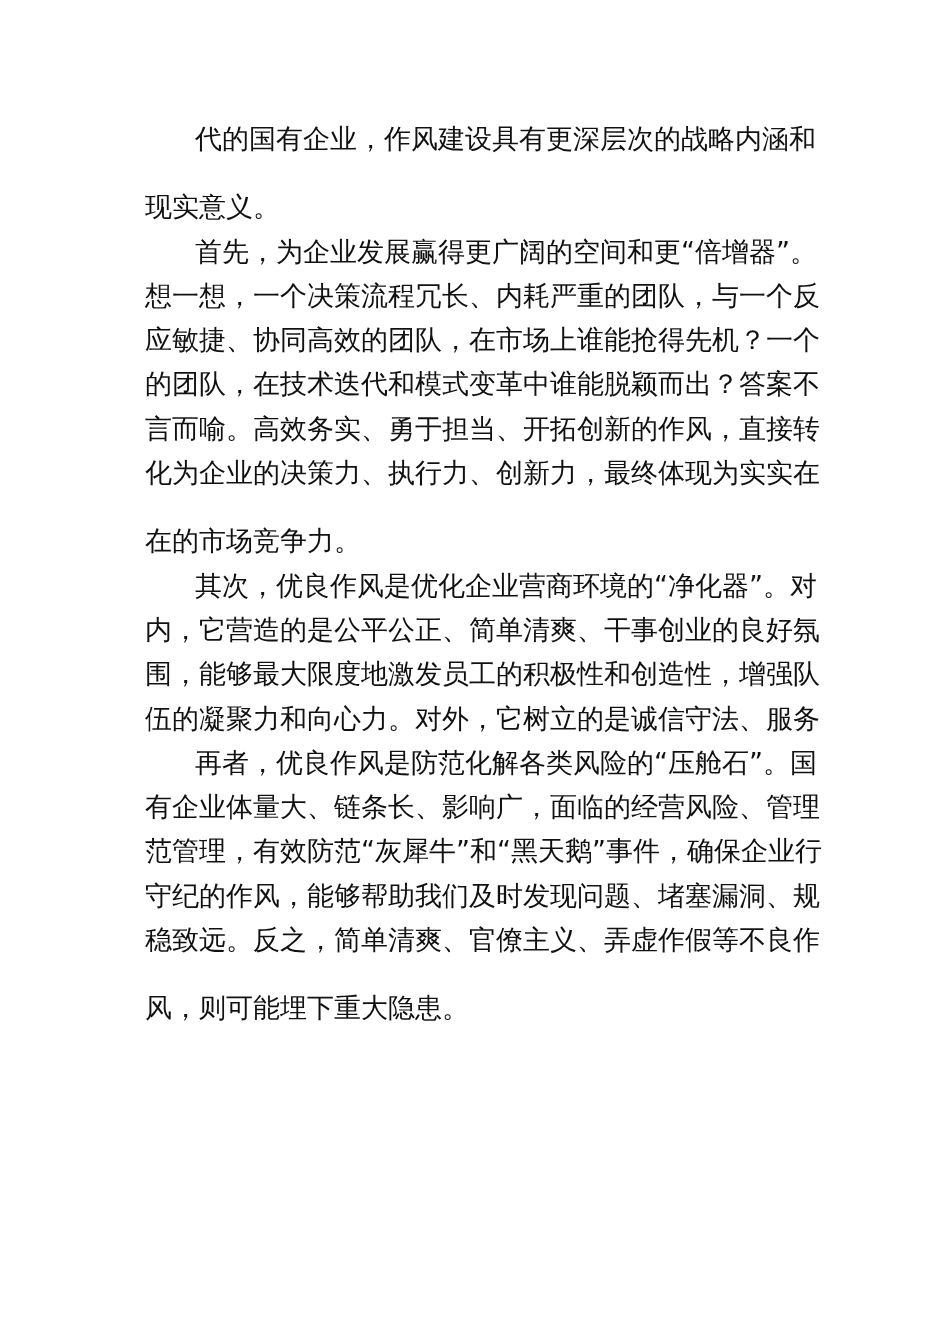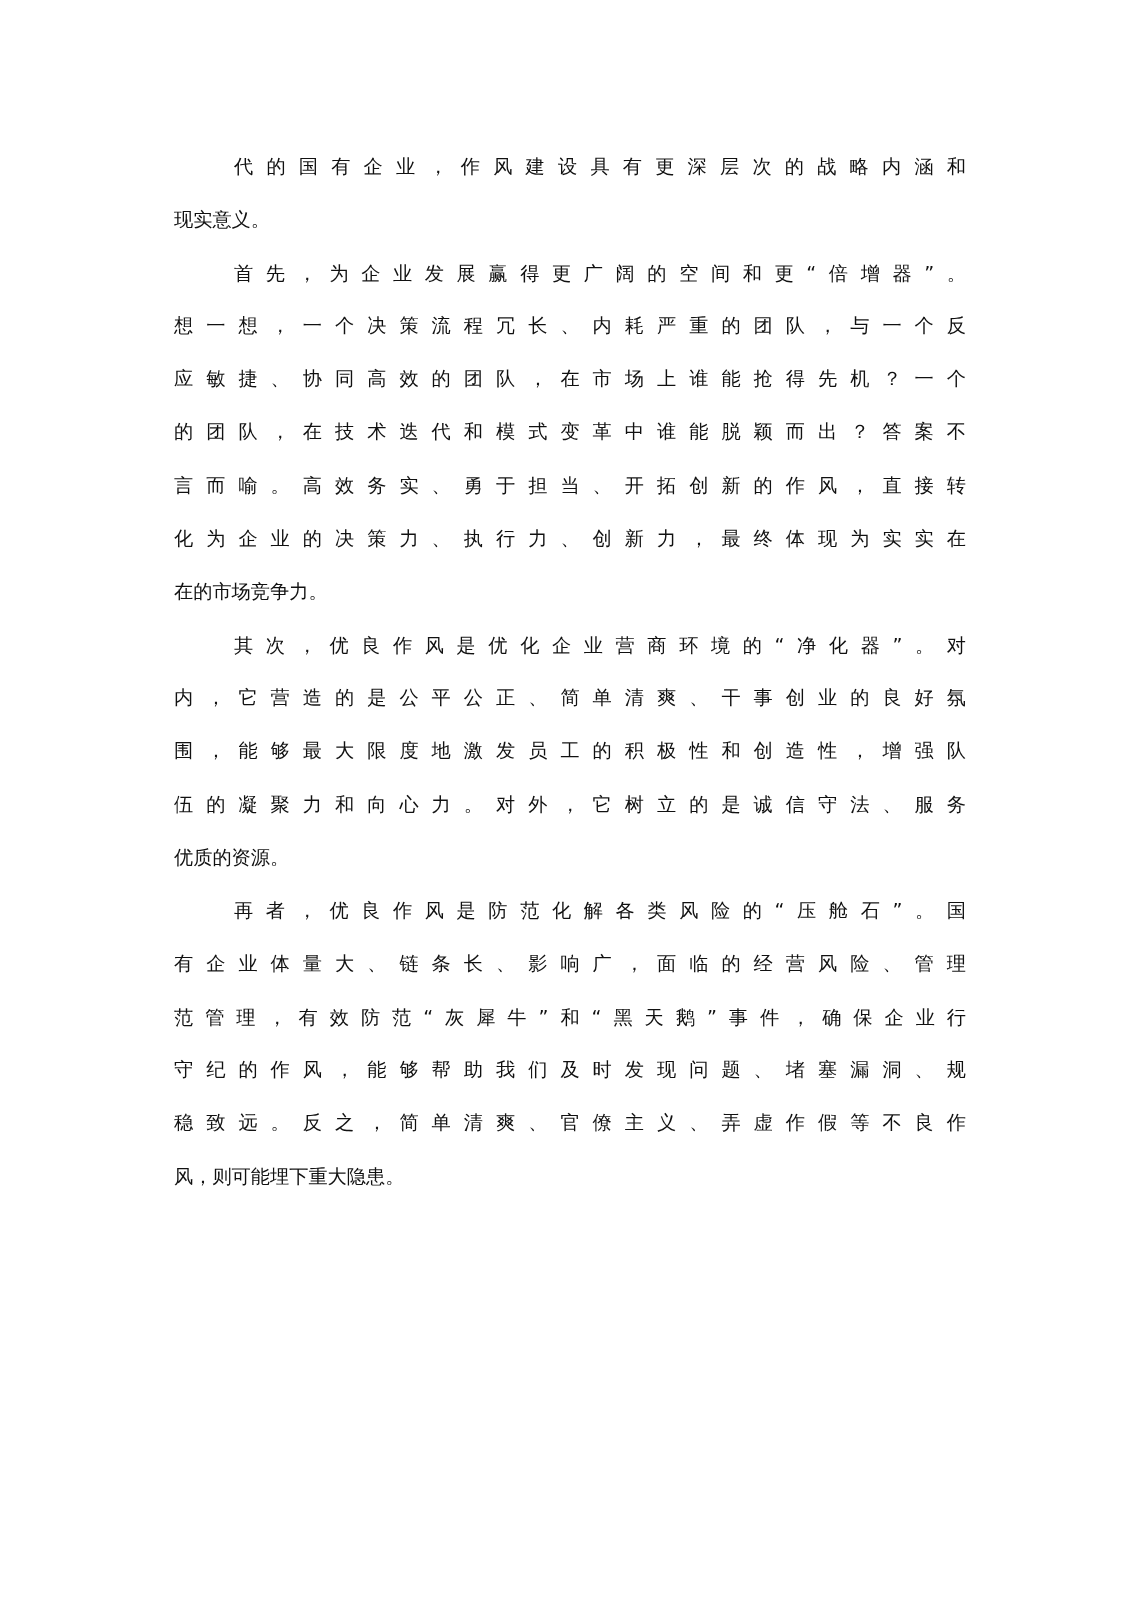--- a/index.html
+++ b/index.html
@@ -20,34 +20,35 @@
       width: 950px;
       height: 1344px;
       background: #ffffff;
     }
     .content {
       position: absolute;
       left: 145px;
       top: 117px;
       width: 660px;
       font-family: "DejaVu Sans", "Liberation Sans", sans-serif;
-      font-size: 16px;
+      font-size: 27px;
       line-height: 44.3px;
       color: #111111;
     }
     .line {
       display: block;
       white-space: nowrap;
       height: 44.3px;
       text-align: justify;
       text-align-last: justify;
     }
     .line.last {
       text-align: left;
       text-align-last: left;
+      margin-top: 24px;
     }
     .line.indent {
       padding-left: 50px;
     }
   </style>
 </head>
 <body>
 
 <div class="page">
   <div class="content">
@@ -65,21 +66,20 @@
       <span class="line">言而喻。高效务实、勇于担当、开拓创新的作风，直接转</span>
       <span class="line">化为企业的决策力、执行力、创新力，最终体现为实实在</span>
       <span class="line last">在的市场竞争力。</span>
     </div>
 
     <div>
       <span class="line indent">其次，优良作风是优化企业营商环境的“净化器”。对</span>
       <span class="line">内，它营造的是公平公正、简单清爽、干事创业的良好氛</span>
       <span class="line">围，能够最大限度地激发员工的积极性和创造性，增强队</span>
       <span class="line">伍的凝聚力和向心力。对外，它树立的是诚信守法、服务</span>
-      <span class="line last">优质的资源。</span>
     </div>
 
     <div>
       <span class="line indent">再者，优良作风是防范化解各类风险的“压舱石”。国</span>
       <span class="line">有企业体量大、链条长、影响广，面临的经营风险、管理</span>
       <span class="line">范管理，有效防范“灰犀牛”和“黑天鹅”事件，确保企业行</span>
       <span class="line">守纪的作风，能够帮助我们及时发现问题、堵塞漏洞、规</span>
       <span class="line">稳致远。反之，简单清爽、官僚主义、弄虚作假等不良作</span>
       <span class="line last">风，则可能埋下重大隐患。</span>
     </div>

